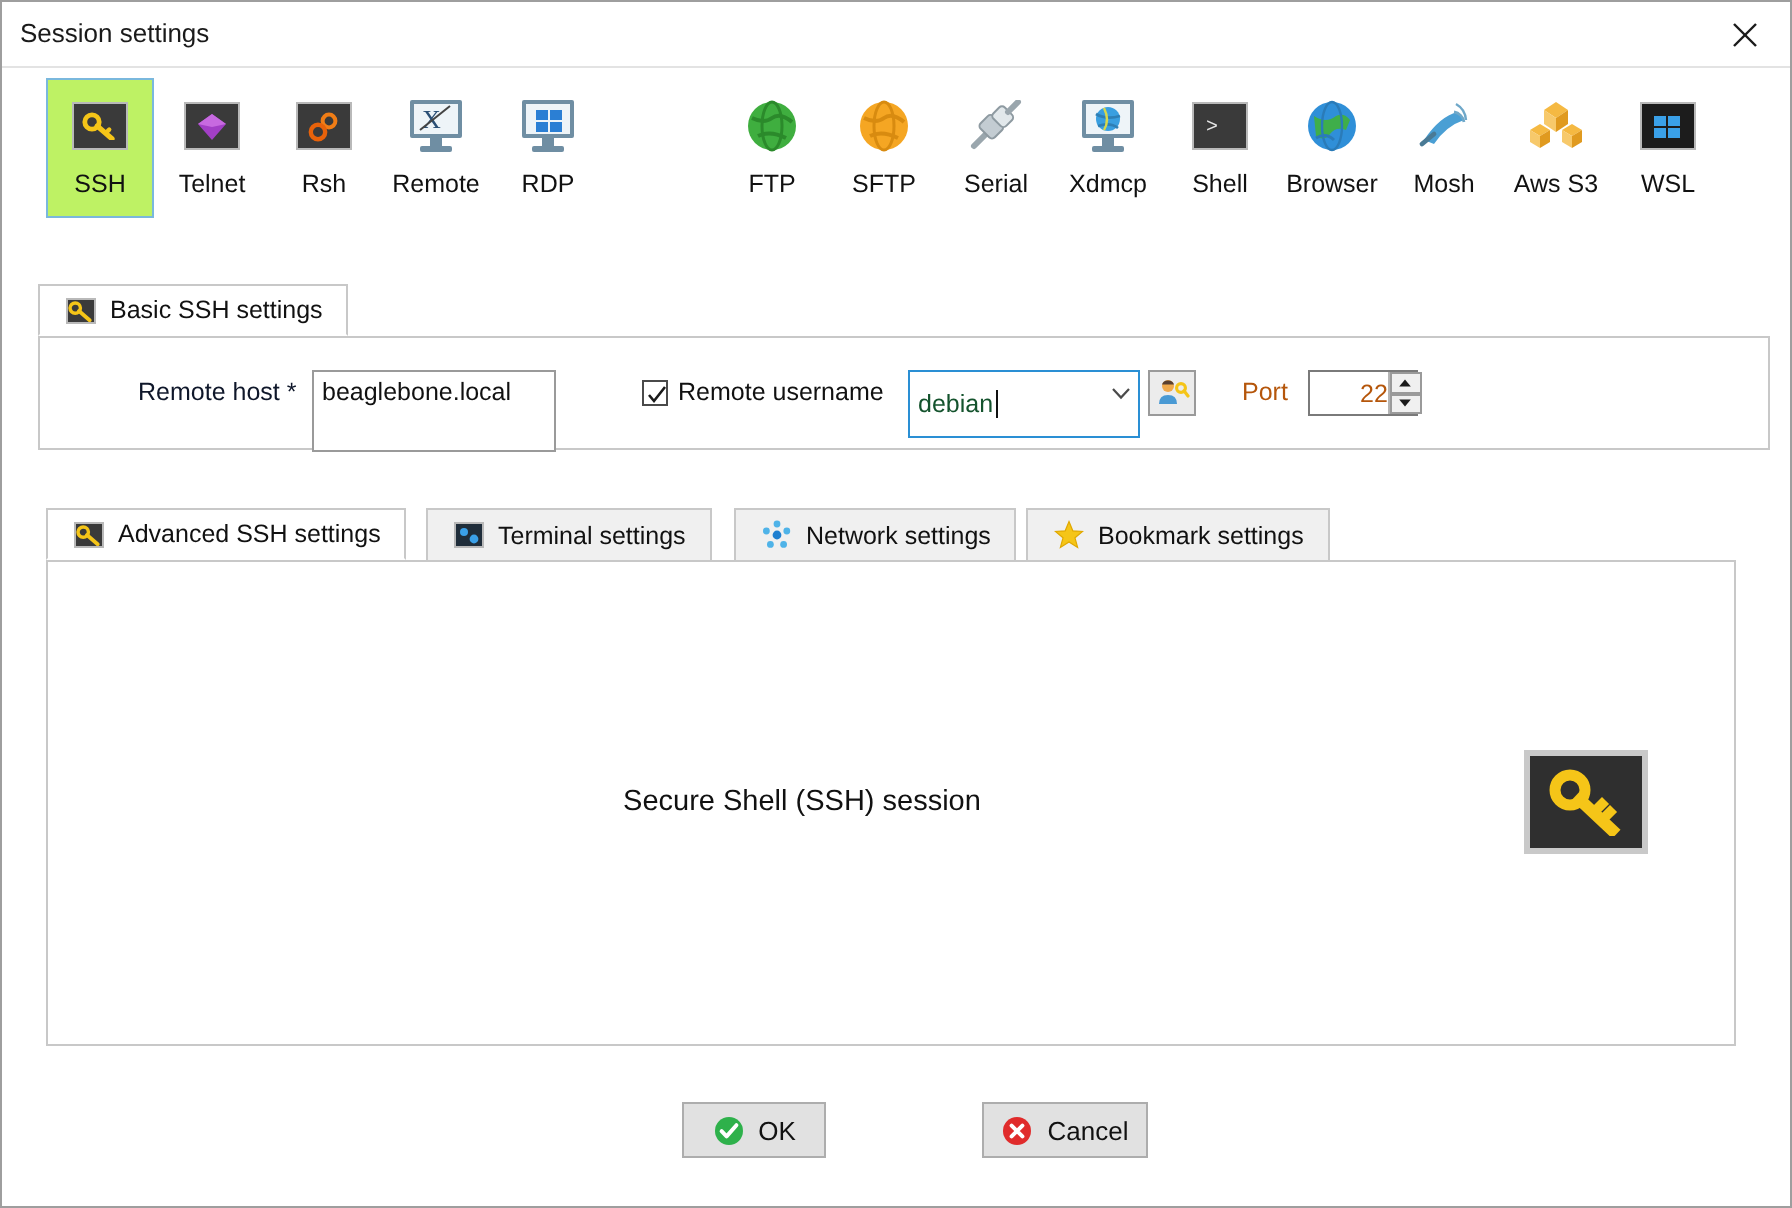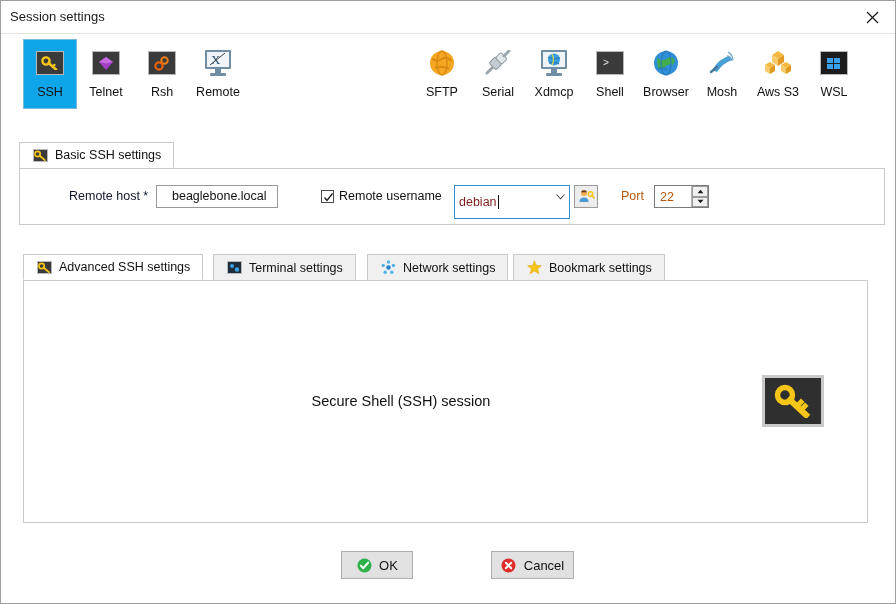--- a/index.html
+++ b/index.html
@@ -46,21 +46,21 @@
   .type-item {
     position: absolute; top: 4px;
     width: 54px; height: 70px;
     display: flex; flex-direction: column;
     align-items: center; justify-content: flex-start;
     padding-top: 8px;
     cursor: pointer;
     border: 1px solid transparent;
   }
   .type-item.selected {
-    background: #0ea5e9;
+    background: #bef264;
     border: 1px solid #7ab8dd;
   }
   .type-label {
     margin-top: 7px;
     font-size: 12.5px;
     color: #111111;
     white-space: nowrap;
   }
   .type-ico {
     width: 30px; height: 30px;
@@ -131,37 +131,37 @@
   #basic-panel { left: 18px; top: 167px; width: 866px; height: 57px; }
   #basic-tabstrip { left: 18px; top: 141px; width: 200px; height: 27px; }
 
   .field-label {
     position: absolute;
     font-size: 12.5px; color: #0f172a;
     white-space: nowrap;
   }
   .text-input {
     position: absolute;
-    height: 23px;
+    height: 41px;
     background: #ffffff;
     border: 1px solid #9a9a9a;
     font-family: "Liberation Sans", sans-serif;
     font-size: 12.5px;
     color: #111111;
-    padding: 0 15px;
+    padding: 0 4px;
     line-height: 21px;
     white-space: nowrap;
     overflow: hidden;
   }
   .combo {
     position: absolute;
     height: 23px;
     background: #ffffff;
     border: 1px solid #2a8fd4;
-    font-size: 12.5px; color: #7f1d1d;
+    font-size: 12.5px; color: #14532d;
     padding: 16px 4px;
     line-height: 21px;
     display: flex; align-items: center;
   }
   .combo .caret {
     position: absolute; right: 6px; top: 8px;
     width: 7px; height: 7px;
   }
   .caretline {
     display: block;
@@ -187,21 +187,21 @@
     margin-right: 5px;
     position: relative;
     flex: none;
   }
   .cbox svg { position: absolute; left: 1px; top: 1px; }
   .spinner {
     position: absolute;
     height: 23px;
     border: 1px solid #7a7a7a;
     background: #ffffff;
-    display: flex; align-items: center;
+    display: flex; align-items: center; padding-left: 20px;
   }
   .spinner .val {
     font-size: 12.5px;
     color: #b5560b;
     padding-left: 5px;
     flex: 1;
   }
   .spin-btns {
     width: 17px; height: 21px;
     display: flex; flex-direction: column;
@@ -327,22 +327,50 @@
               <line x1="2" y1="13" x2="17" y2="1" stroke="#444" stroke-width="1"></line>
             </svg>
           </div>
           <div class="stand"></div>
             <div class="base"></div>
         </div>
       </div>
       <div class="type-label">Remote</div>
     </div>
 
-
-
+    <div class="type-item" style="left:246px">
+      <div class="type-ico">
+        <div class="ico-monitor">
+          <div class="screen">
+            <svg width="15" height="14" viewBox="0 0 15 14">
+              <rect x="1" y="2" width="6" height="5" fill="#2b7fd4"></rect>
+              <rect x="8" y="2" width="6" height="5" fill="#2b7fd4"></rect>
+              <rect x="1" y="8" width="6" height="5" fill="#2b7fd4"></rect>
+              <rect x="8" y="8" width="6" height="5" fill="#2b7fd4"></rect>
+            </svg>
+          </div>
+          <div class="stand"></div>
+            <div class="base"></div>
+        </div>
+      </div>
+      <div class="type-label">RDP</div>
+    </div>
+
+
+    <div class="type-item" style="left:358px">
+      <div class="type-ico">
+        <svg width="28" height="28" viewBox="0 0 28 28">
+          <circle cx="14" cy="14" r="12" fill="#3fae3f"></circle>
+          <path d="M4 10 q6 3 10 0 t10 2" stroke="#2b8a2b" stroke-width="2" fill="none"></path>
+          <path d="M7 19 q6 -3 14 1" stroke="#2b8a2b" stroke-width="2" fill="none"></path>
+          <ellipse cx="14" cy="14" rx="5" ry="12" fill="none" stroke="#2b8a2b" stroke-width="1.5"></ellipse>
+        </svg>
+      </div>
+      <div class="type-label">FTP</div>
+    </div>
 
     <div class="type-item" style="left:414px">
       <div class="type-ico">
         <svg width="28" height="28" viewBox="0 0 28 28">
           <circle cx="14" cy="14" r="12" fill="#f5a623"></circle>
           <path d="M4 10 q6 3 10 0 t10 2" stroke="#d88b10" stroke-width="2" fill="none"></path>
           <path d="M7 19 q6 -3 14 1" stroke="#d88b10" stroke-width="2" fill="none"></path>
           <ellipse cx="14" cy="14" rx="5" ry="12" fill="none" stroke="#d88b10" stroke-width="1.5"></ellipse>
         </svg>
       </div>

